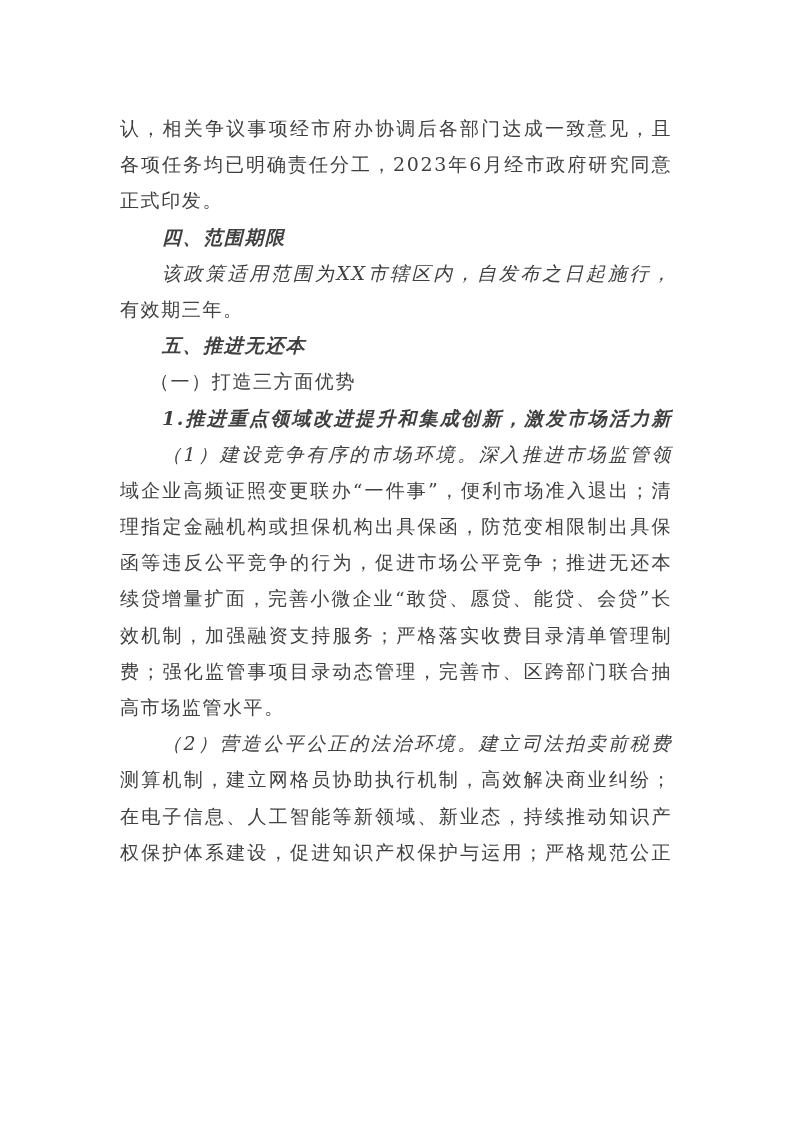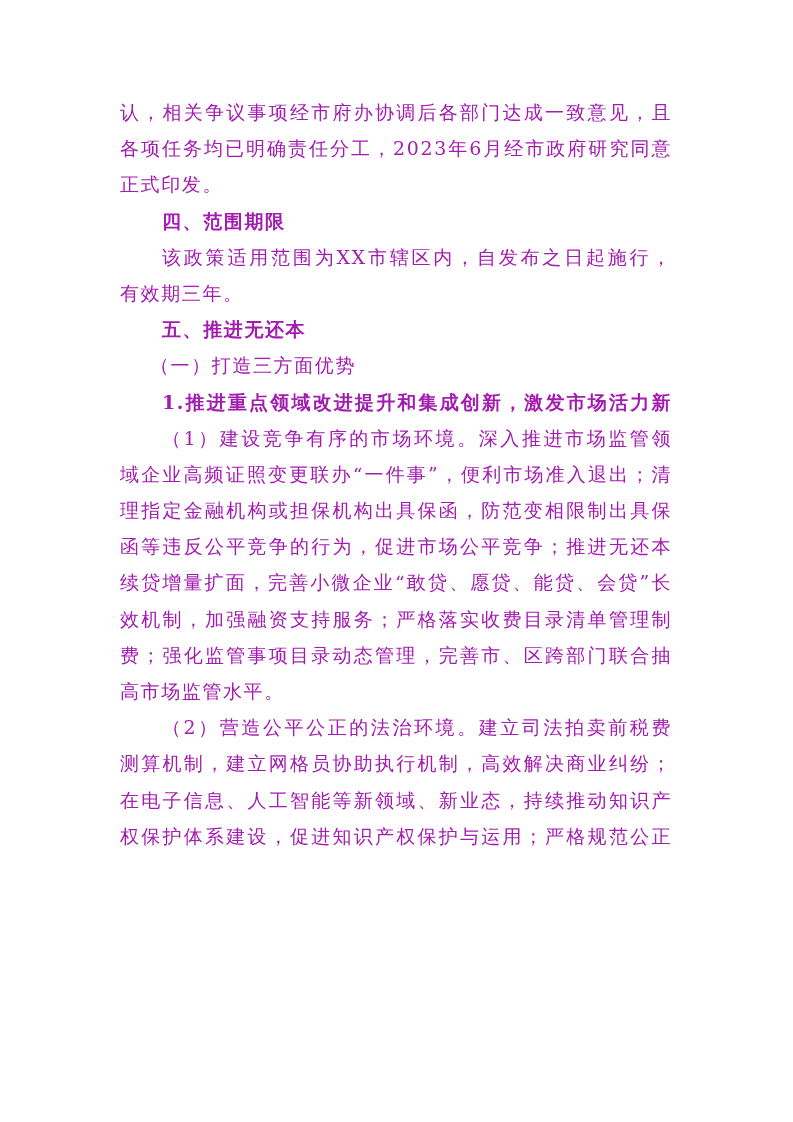--- a/index.html
+++ b/index.html
@@ -1,29 +1,29 @@
 <!DOCTYPE html>
 <html><head>
   <meta charset="utf-8">
   <style>
     html, body { margin: 0; padding: 0; background: #ffffff; }
     body { width: 793px; height: 1122px; position: relative; overflow: hidden; }
     .page {
-      position: absolute; left: 120px; top: 94px; width: 552px;
+      position: absolute; left: 120px; top: 110px; width: 552px;
       font-family: "DejaVu Serif", "Liberation Serif", serif;
-      color: #a21caf;
+      color: #404040;
       font-size: 19px;
     }
     .line {
       height: 36.2px; line-height: 36.2px; white-space: nowrap;
       text-align: justify; text-align-last: justify;
       letter-spacing: 1.6px;
     }
     .line.last { text-align-last: left; }
-    .indent { padding-left: 42px; }
+    .indent { padding-left: 42px; font-style: italic; }
     .heading { font-family: "DejaVu Sans", "Liberation Sans", sans-serif; font-weight: bold; text-align-last: left; }
     .bold { font-weight: bold; }
     .sub { padding-left: 30px; text-align-last: left; }
   </style>
 </head>
 <body>
 
 <div class="page">
   <div class="line">认，相关争议事项经市府办协调后各部门达成一致意见，且</div>
   <div class="line">各项任务均已明确责任分工，2023年6月经市政府研究同意</div>

